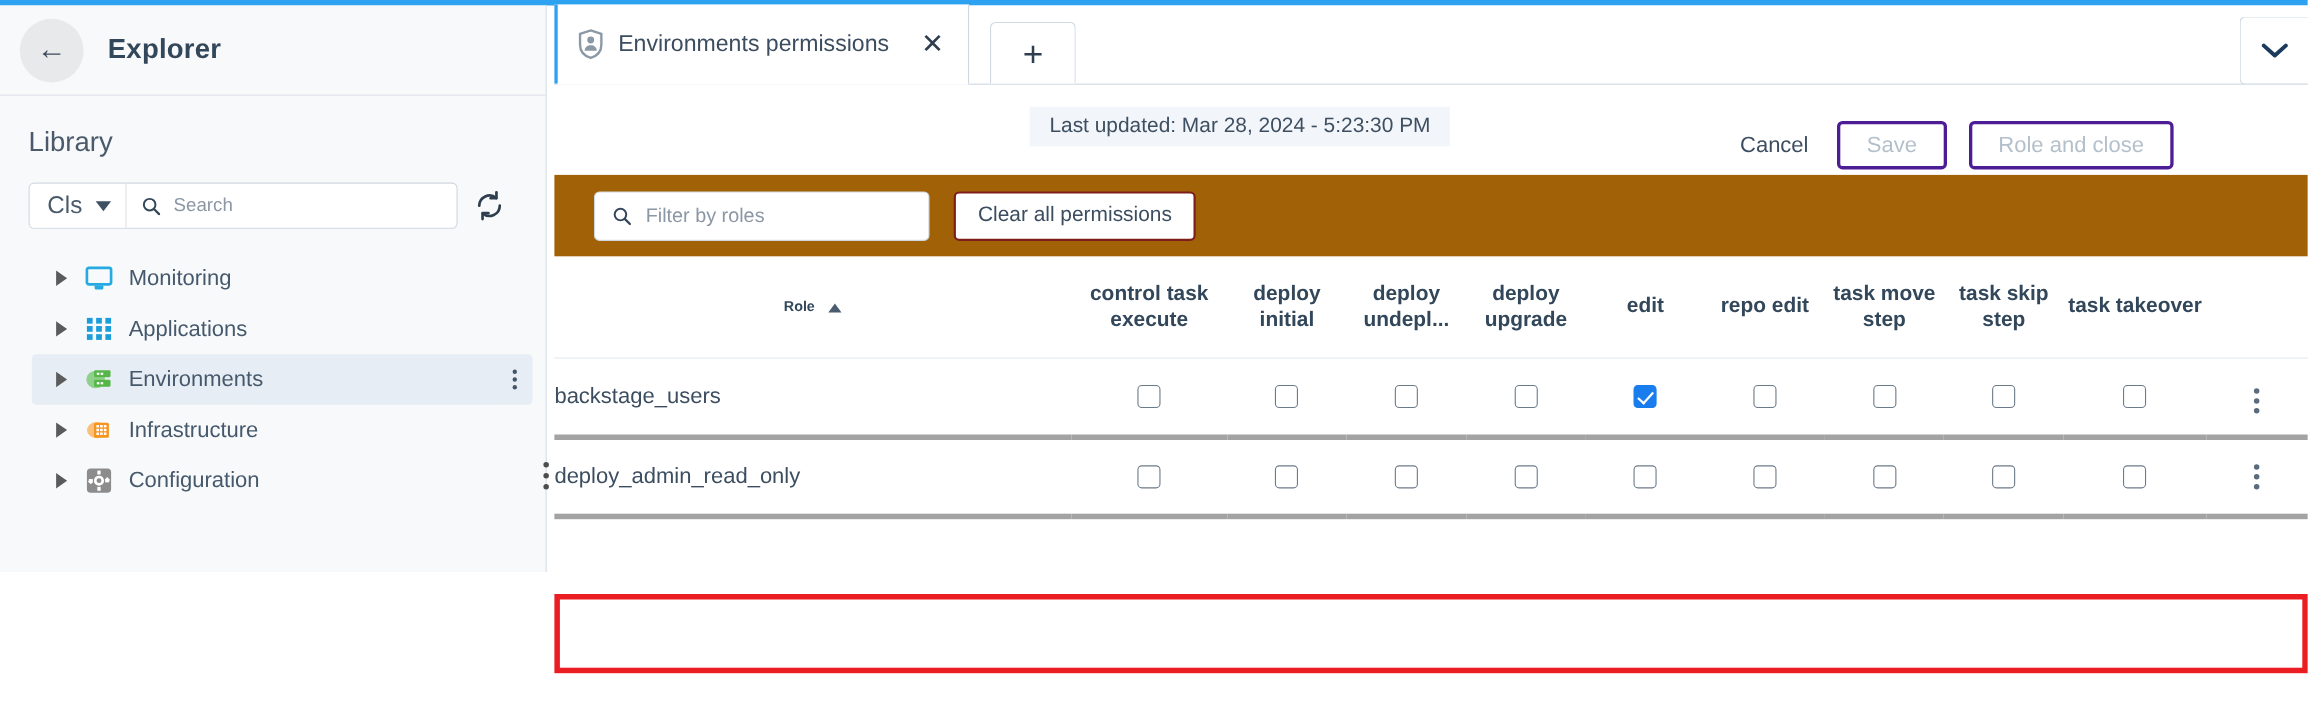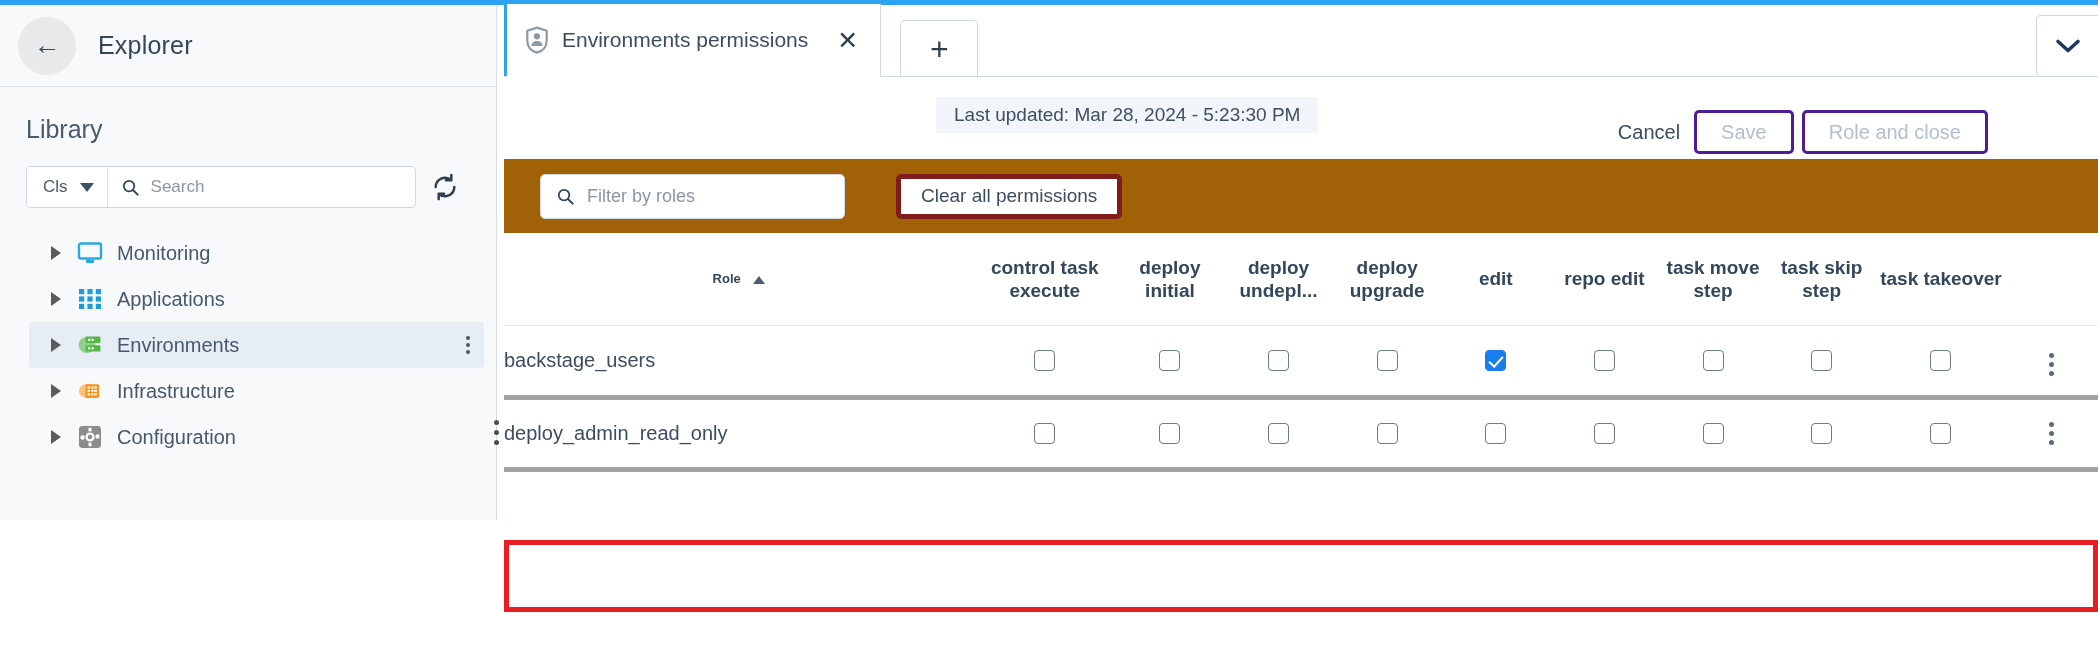--- a/index.html
+++ b/index.html
@@ -30,21 +30,21 @@
     padding-left: 18px;
   }
   .back-btn {
     width: 58px; height: 58px; border-radius: 50%;
     background: #e8e9eb;
     display: flex; align-items: center; justify-content: center;
     cursor: pointer; flex: none;
   }
   .back-arrow { font-size: 27px; color: #3a4a5c; line-height: 1; }
   .explorer-title {
-    margin-left: 22px; font-size: 25px; font-weight: normal; color: #33475b;
+    margin-left: 22px; font-size: 25px; font-weight: bold; color: #33475b;
     letter-spacing: .2px;
   }
 
   .library-title {
     padding: 28px 0 0 26px;
     font-size: 25px; color: #4a5a6a; font-weight: normal;
   }
 
   
   .search-row {
@@ -56,21 +56,21 @@
     width: 390px; height: 42px;
     border: 1px solid #cfd8e0; border-radius: 5px; background: #fff;
     overflow: hidden;
   }
   .cls-select {
     display: flex; align-items: center; gap: 12px;
     padding: 0 13px 0 16px; cursor: pointer;
     border-right: 1px solid #dde3ea;
     background: #fff;
   }
-  .cls-label { font-size: 17px; color: #4a5a6a; text-align: right; }
+  .cls-label { font-size: 22px; color: #4a5a6a; text-align: right; }
   .caret-down {
     width: 0; height: 0;
     border-left: 7px solid transparent; border-right: 7px solid transparent;
     border-top: 9px solid #3f5164;
   }
   .search-field { display: flex; align-items: center; flex: 1; padding-left: 14px; gap: 12px; }
   .mag { width: 17px; height: 17px; flex: none; }
   .search-ph { font-size: 17px; color: #8b97a4; }
   .refresh-btn {
     margin-left: 15px; width: 28px; height: 28px; cursor: pointer; flex: none;
@@ -151,22 +151,22 @@
   }
 
   
   .action-bar { position: relative; height: 82px; }
   .last-updated {
     position: absolute; left: 432px; top: 20px;
     background: #f2f5f9; color: #3e4f61; font-size: 19px;
     padding: 7px 18px; white-space: nowrap;
   }
   .actions {
-    position: absolute; right: 110px; top: 33px;
-    display: flex; align-items: center; gap: 8px;
+    position: absolute; right: 122px; top: 33px;
+    display: flex; align-items: center; gap: 20px;
   }
   .btn-link {
     font-size: 20px; color: #3c4d60; cursor: pointer; padding: 0 6px;
   }
   .btn {
     height: 44px; min-width: 95px; padding: 0 24px;
     border: 3px solid #4c1d95; border-radius: 5px; background: #fff;
     font-size: 20px; font-family: "Liberation Sans", sans-serif;
     display: flex; align-items: center; justify-content: center;
   }
@@ -183,23 +183,23 @@
   }
   .filter-input {
     display: flex; align-items: center; gap: 13px;
     width: 305px; height: 45px;
     border: 1px solid #cfd8e0; border-radius: 5px; background: #fff;
     padding-left: 16px;
   }
   .filter-ph { font-size: 18px; color: #8b97a4; }
   .clear-btn {
     height: 45px; padding: 0 20px;
-    border: 5px solid #7f1d1d; border-radius: 5px; background: #fff;
+    border: 2px solid #7f1d1d; border-radius: 5px; background: #fff;
     display: flex; align-items: center; font-size: 19px; color: #3c4d60;
-    cursor: pointer; white-space: nowrap; margin-left: 29px;
+    cursor: pointer; white-space: nowrap;
   }
 
   table.perm { width: 100%; border-collapse: collapse; table-layout: fixed; }
   table.perm th, table.perm td { padding: 0; }
   .th-role {
     text-align: center; padding-left: 36px;
     font-size: 13px; font-weight: bold; color: #33475b;
     vertical-align: middle; height: 92px;
   }
   .sort-asc {

